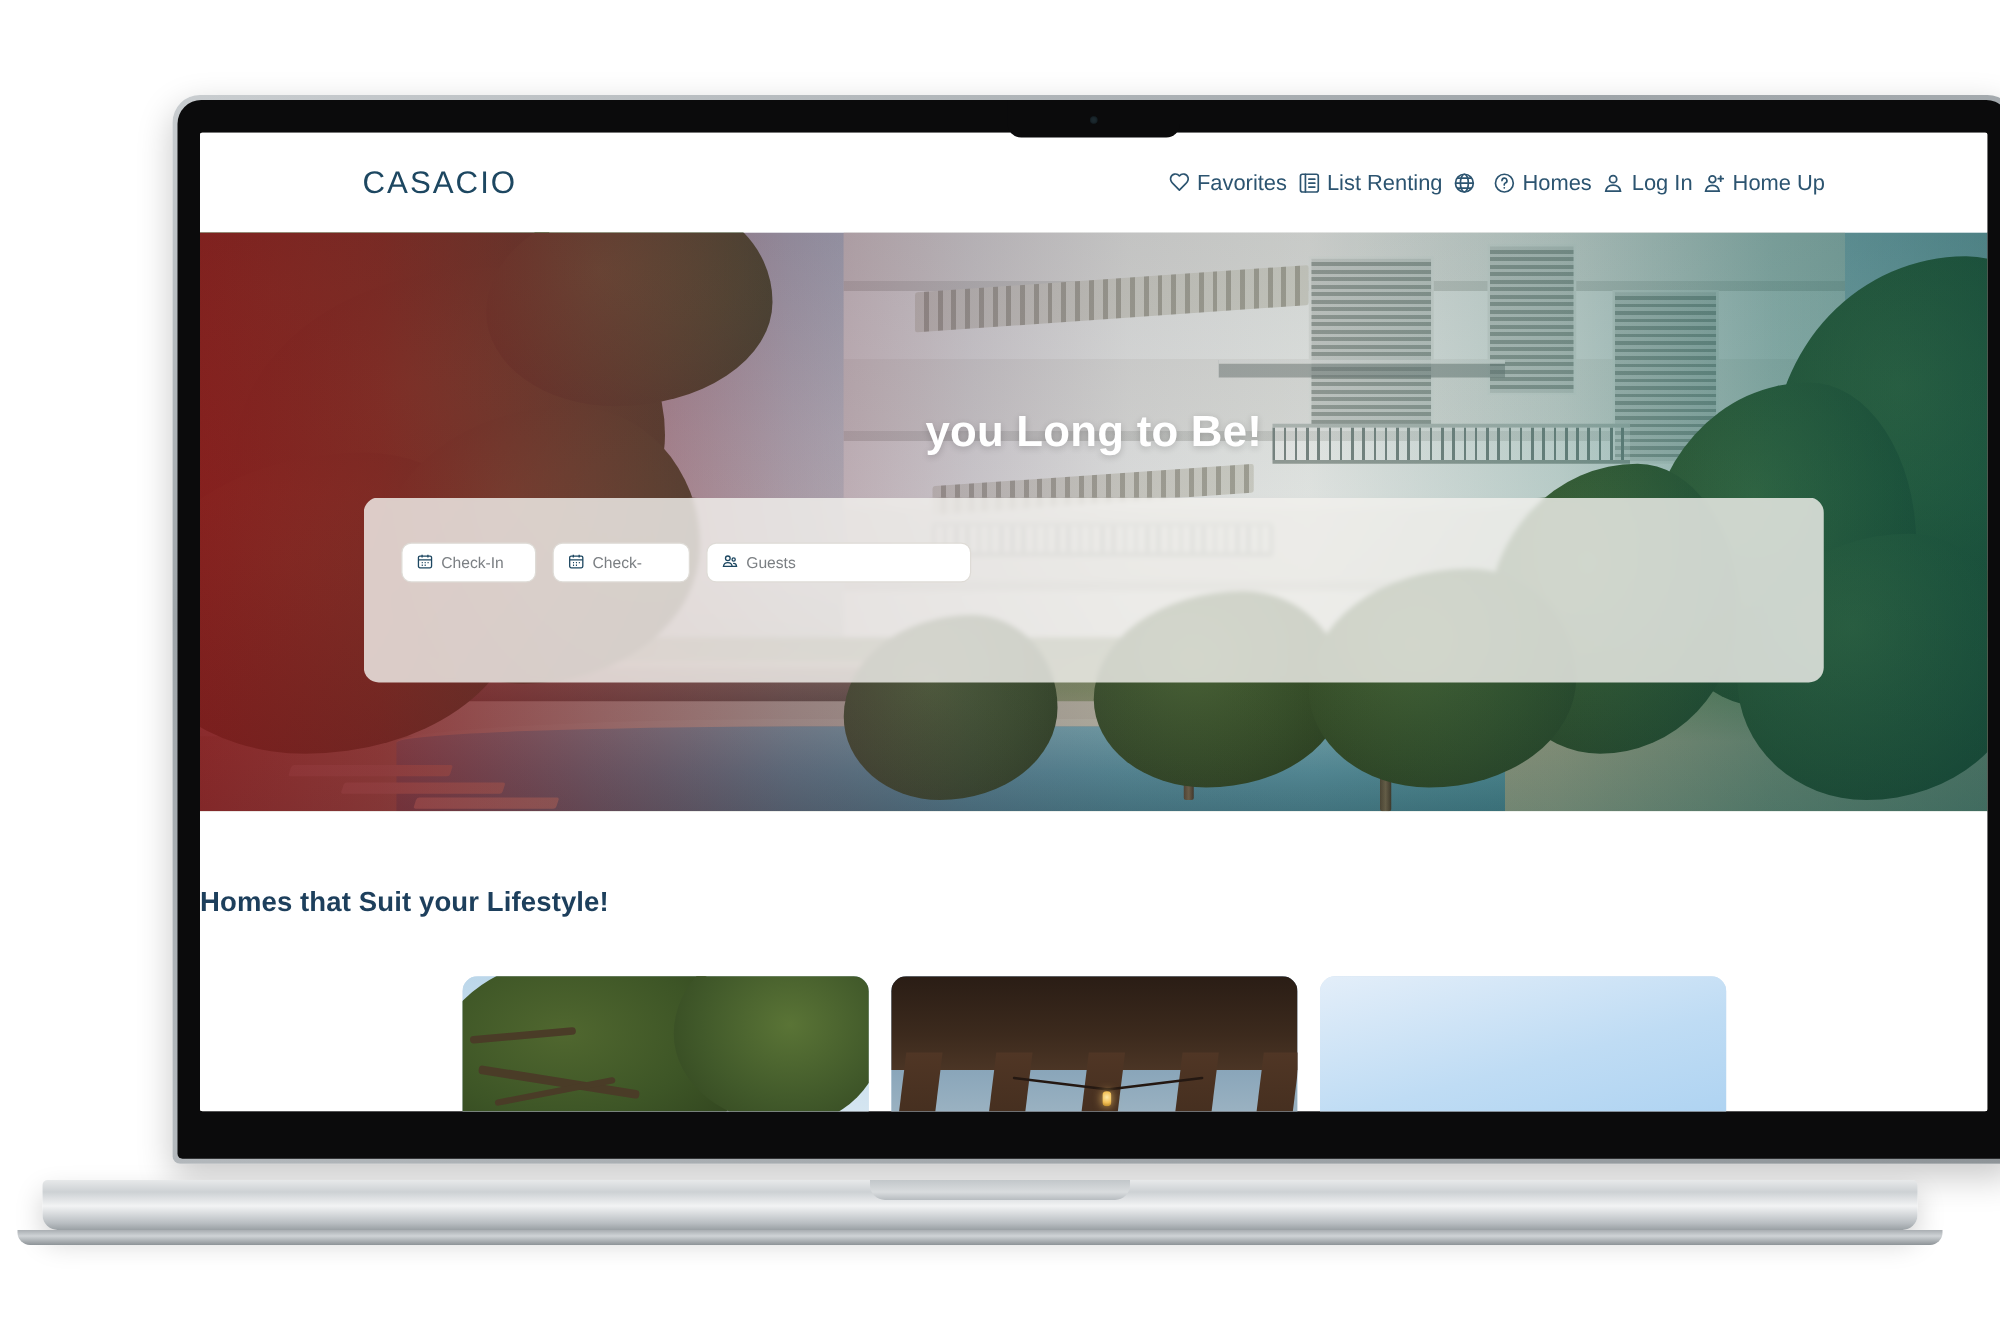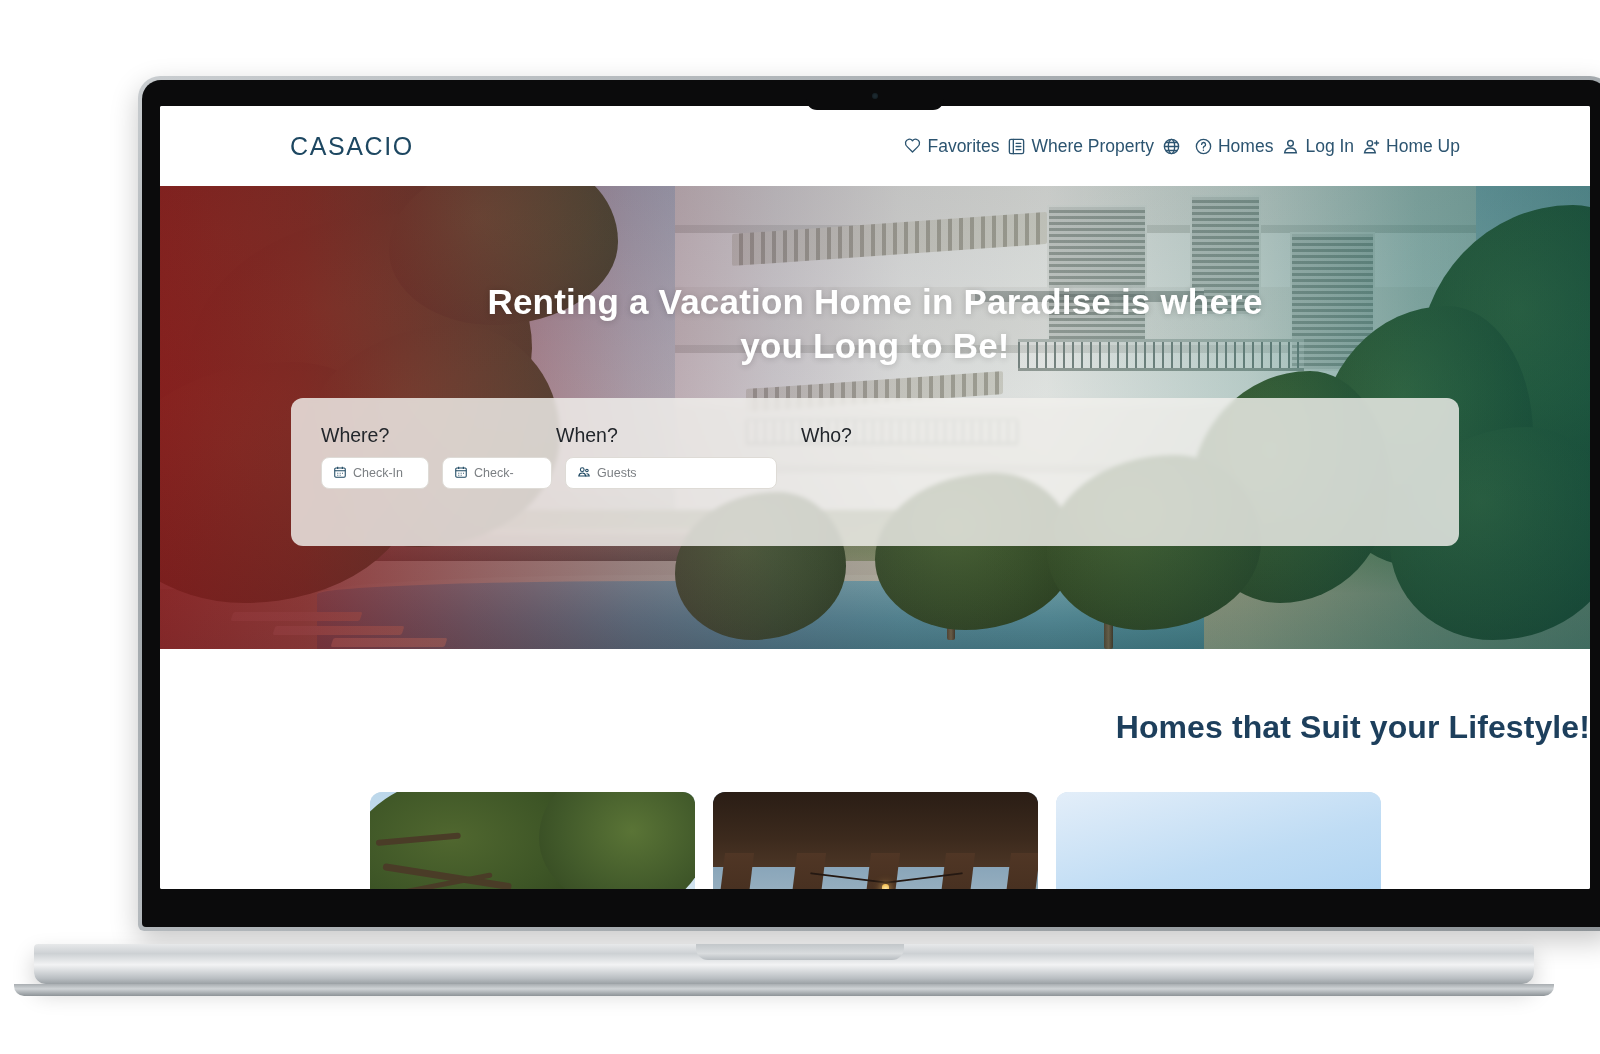--- a/index.html
+++ b/index.html
@@ -251,23 +251,23 @@
   .lbl-where { width: 235px; }
   .lbl-when { width: 245px; }
   .lbl-who  { width: 225px; }
 
   
   .section {
     background: #ffffff;
     padding-top: 60px;
   }
   .section-title {
-    text-align: right;
+    text-align: left;
     color: #1d3f5c;
-    font-size: 32px; font-weight: 700;
+    font-size: 22px; font-weight: 700;
     letter-spacing: 0.1px;
   }
   .cards {
     display: flex; justify-content: center; gap: 18px;
     margin-top: 46px;
     padding: 0 126px;
   }
   .card {
     width: 325px; height: 170px;
     border-radius: 12px;
@@ -328,21 +328,21 @@
               <div class="nav-item">
                 <span class="nav-icon">
                   <svg viewBox="0 0 24 24" fill="none" stroke="#2c5470" stroke-width="1.7" stroke-linecap="round">
                       <rect x="3" y="3" width="18" height="18" rx="2"></rect>
                       <line x1="8" y1="3" x2="8" y2="21"></line>
                       <line x1="11.5" y1="8" x2="17.5" y2="8"></line>
                       <line x1="11.5" y1="12" x2="17.5" y2="12"></line>
                       <line x1="11.5" y1="16" x2="17.5" y2="16"></line>
                     </svg>
                 </span>
-                <span>Where Property</span>
+                <span>List Renting</span>
               </div>
 
               <div class="nav-item">
                 <span class="nav-icon">
                   <svg viewBox="0 0 24 24" fill="none" stroke="#2c5470" stroke-width="1.7">
                       <circle cx="12" cy="12" r="9"></circle>
                       <ellipse cx="12" cy="12" rx="4" ry="9"></ellipse>
                       <line x1="3" y1="12" x2="21" y2="12"></line>
                       <line x1="4.6" y1="7" x2="19.4" y2="7"></line>
                       <line x1="4.6" y1="17" x2="19.4" y2="17"></line>
@@ -423,30 +423,25 @@
               <div class="trunk" style="left:55%; bottom:2%; width:8px; height:22%;"></div>
               <div class="trunk" style="left:66%; bottom:0%; width:9px; height:26%;"></div>
               <div class="leaf" style="left:50%; top:62%; width:14%; height:34%;"></div>
               <div class="leaf" style="left:62%; top:58%; width:15%; height:38%;"></div>
               <div class="leaf" style="left:36%; top:66%; width:12%; height:32%;"></div>
             </div>
             <div class="hero-grade-red"></div>
             <div class="hero-grade-dark"></div>
 
             <div class="hero-title">
-              <span>Renting a Vacation Home in Paradise is where</span><br>
+              <br>
               <span>you Long to Be!</span>
             </div>
 
             <div class="search-panel">
-              <div class="sp-labels">
-                <div class="sp-label lbl-where">Where?</div>
-                <div class="sp-label lbl-when">When?</div>
-                <div class="sp-label lbl-who">Who?</div>
-              </div>
 
               <div class="sp-row">
 
 
                 <div class="field f-checkin">
                   <span>
                     <svg viewBox="0 0 24 24" fill="none" stroke="#1d4761" stroke-width="1.8">
                         <rect x="3" y="5" width="18" height="16" rx="2"></rect>
                         <line x1="3" y1="10" x2="21" y2="10"></line>
                         <line x1="8" y1="3" x2="8" y2="7"></line>

